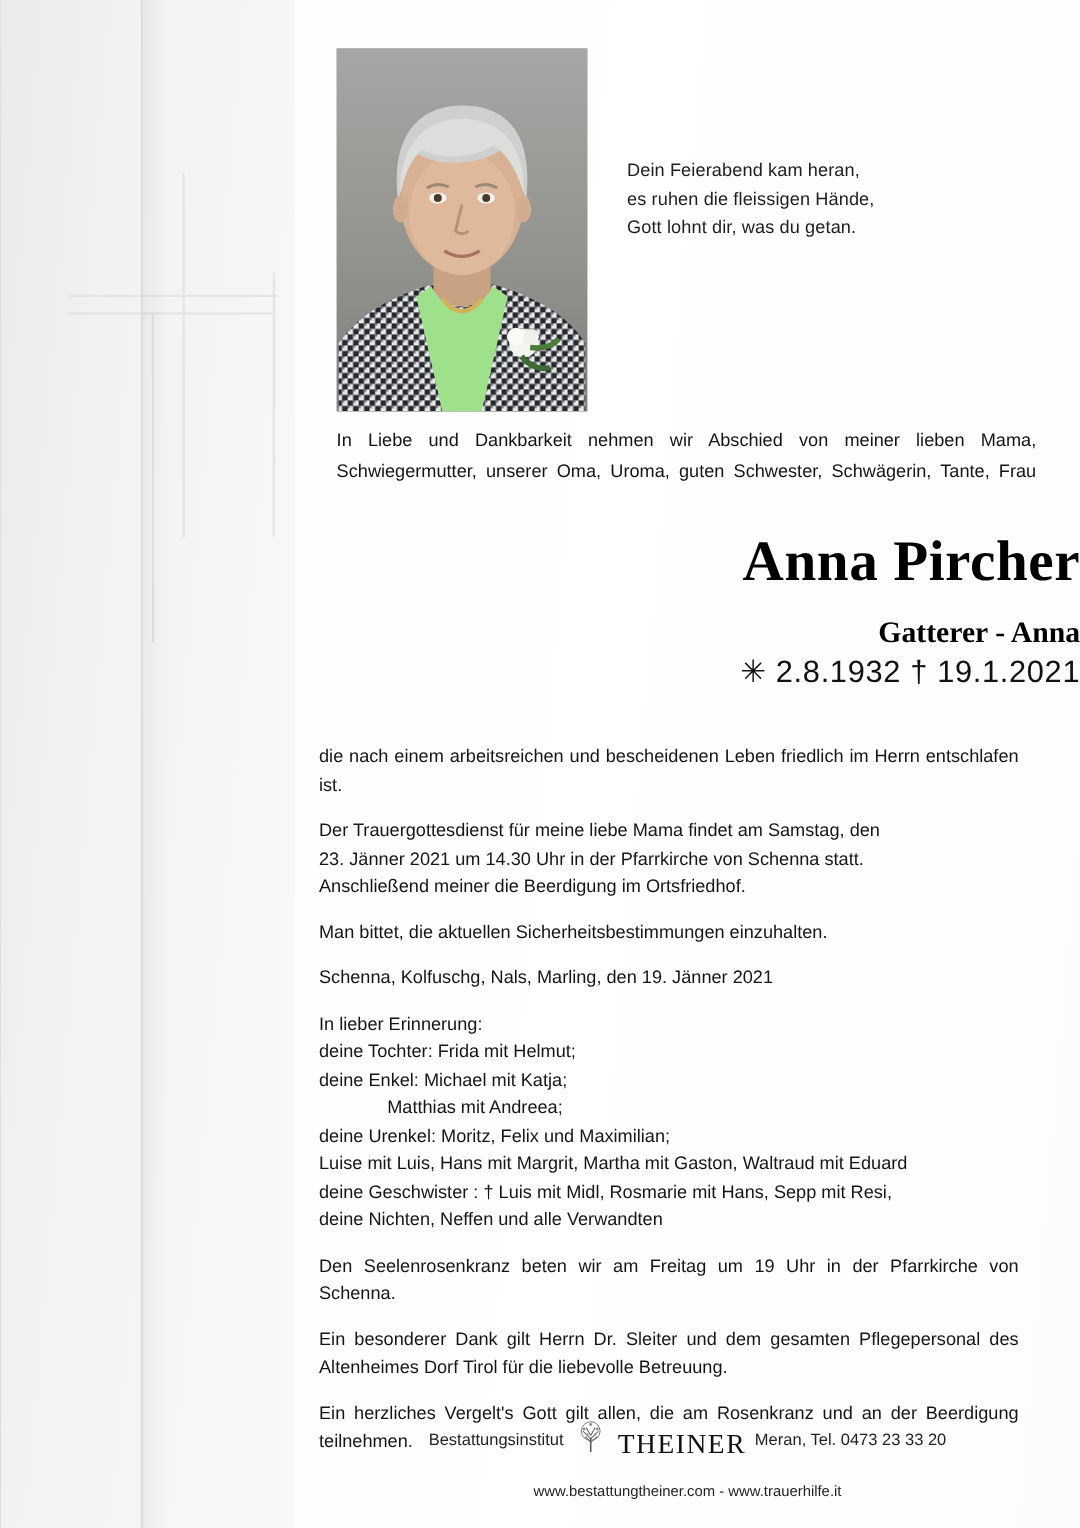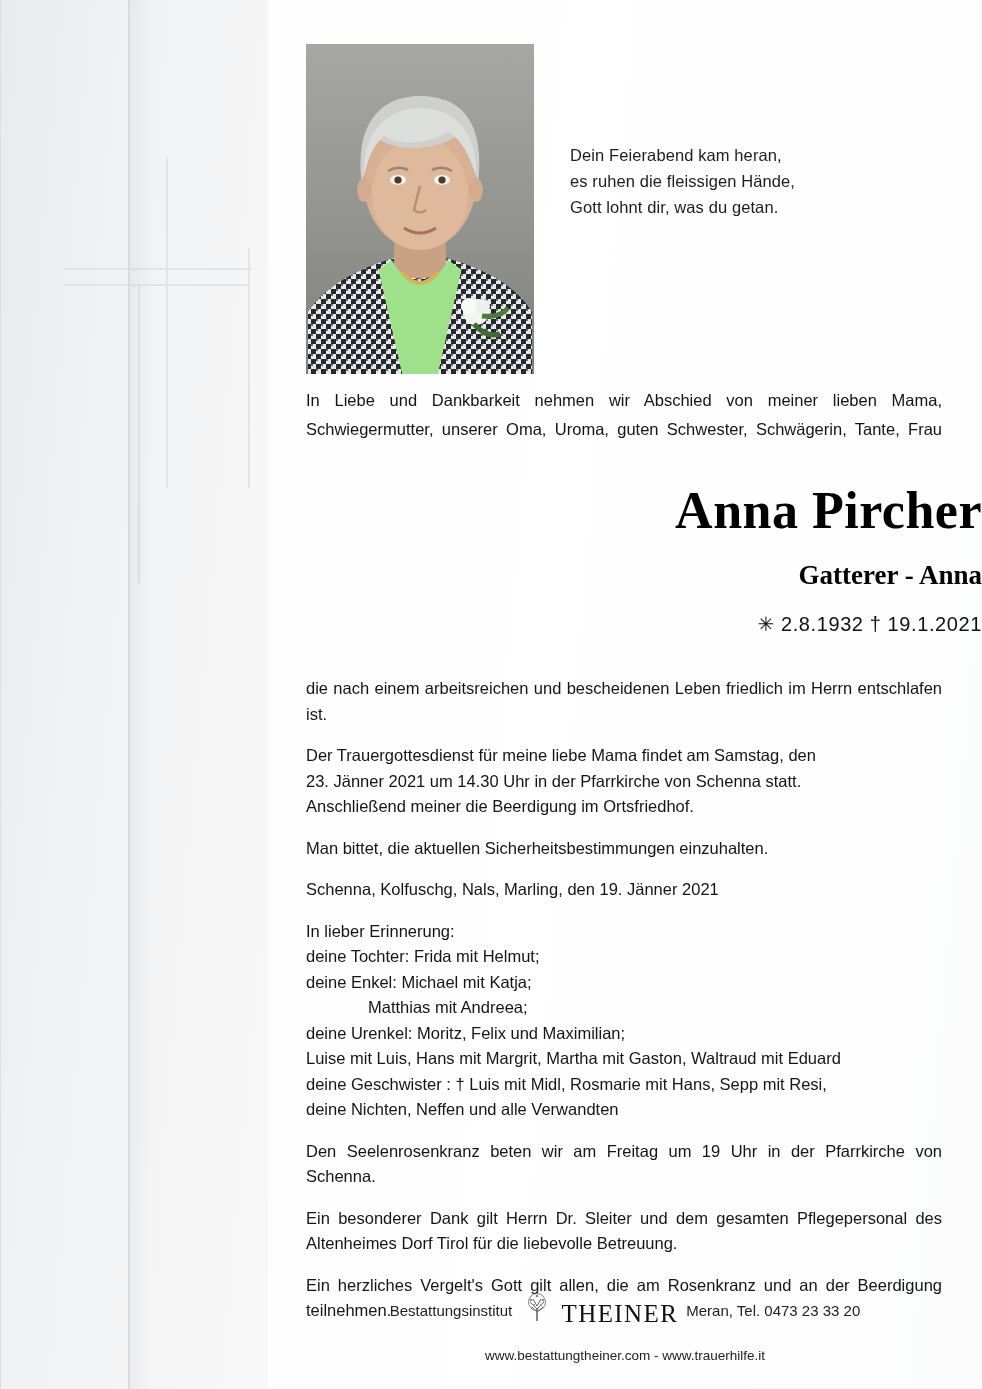--- a/index.html
+++ b/index.html
@@ -104,29 +104,29 @@
   }
   .nickname {
     font-family: "Liberation Serif", serif;
     font-size: 27px;
     font-weight: bold;
     color: #000;
     line-height: 38px;
     margin-top: 14px;
   }
   .dates {
-    font-size: 20px;
+    font-size: 28px;
     color: #111;
-    margin-top: 18px;
+    margin-top: 0;
     letter-spacing: 0.6px;
   }
 
   .body-text {
     position: absolute;
-    left: 38px;
+    left: 22px;
     top: 676px;
     width: 636px;
     font-size: 16.5px;
     line-height: 25.5px;
     color: #151515;
   }
   .para { margin-bottom: 16px; }
   .para.tight { margin-bottom: 0; }
   .para.j { text-align: justify; }
   .indent { display: inline-block; width: 62px; }

